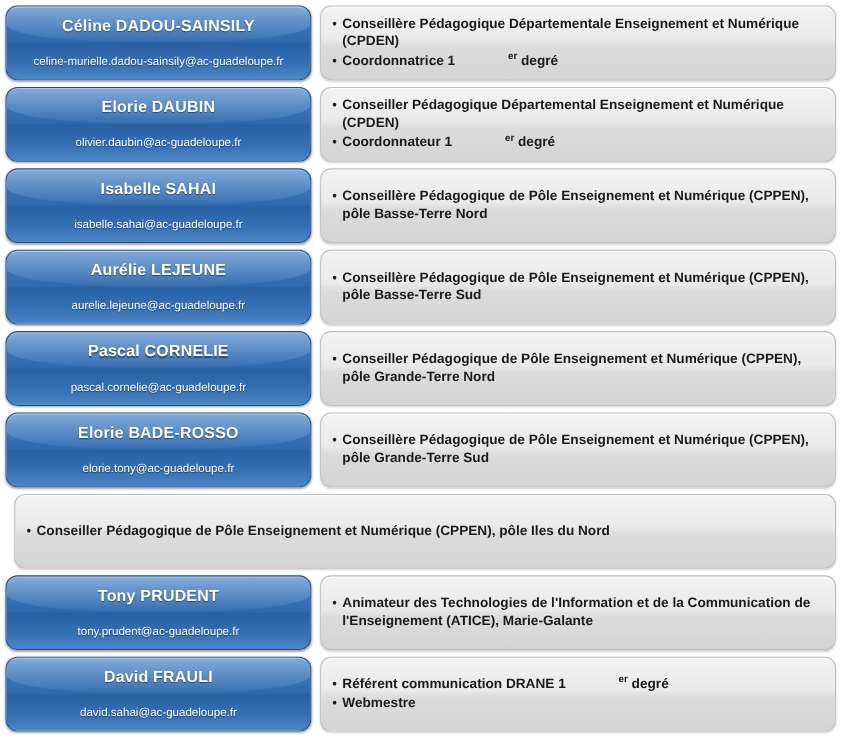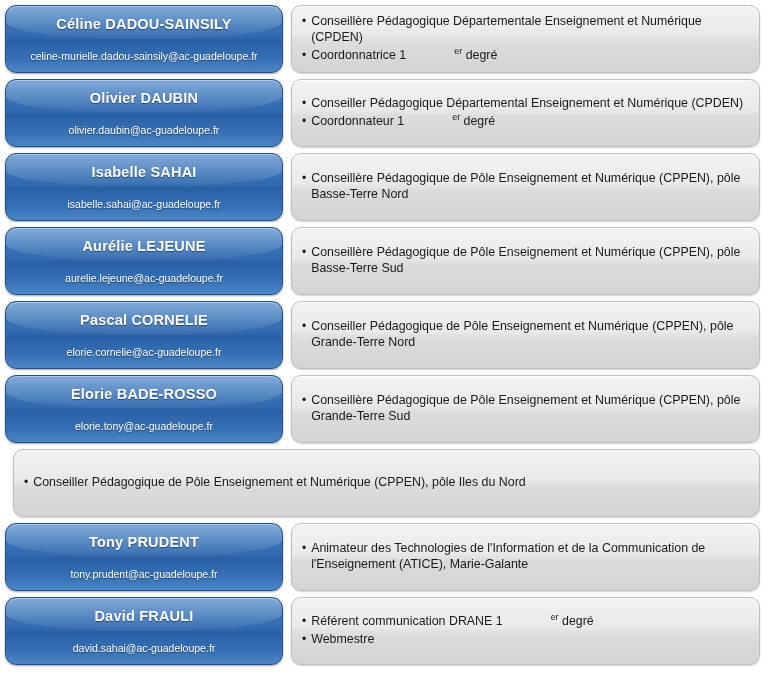--- a/index.html
+++ b/index.html
@@ -107,21 +107,21 @@
     line-height: 1.28;
     margin: 1px 0;
   }
   .bullet {
     flex: 0 0 auto;
     margin-right: 5px;
     font-size: 12px;
     line-height: 1.28;
     color: #1a1a1a;
   }
-  .role-text { flex: 1 1 auto; }
+  .role-text { flex: 1 1 auto; font-weight: bold; }
   .role-text sup { font-size: 0.72em; vertical-align: super; line-height: 0; margin-left: 48px; }
 </style>
 </head>
 <body>
 
 <div class="board">
   <div id="rows-host">
       <div class="row">
         <div class="person">
           <div class="person-name">Céline DADOU-SAINSILY</div>
@@ -134,21 +134,21 @@
             <span class="role-text">Conseillère Pédagogique Départementale Enseignement et Numérique (CPDEN)</span>
           </div>
           <div class="role-item">
             <span class="bullet">•</span>
             <span class="role-text">Coordonnatrice 1<sup>er</sup> degré</span>
           </div>
         </div>
       </div>
       <div class="row">
         <div class="person">
-          <div class="person-name">Olivier DAUBIN</div>
+          <div class="person-name">Elorie DAUBIN</div>
           <div class="person-email">olivier.daubin@ac-guadeloupe.fr</div>
         </div>
         <div class="connector"></div>
         <div class="roles">
           <div class="role-item">
             <span class="bullet">•</span>
             <span class="role-text">Conseiller Pédagogique Départemental Enseignement et Numérique (CPDEN)</span>
           </div>
           <div class="role-item">
             <span class="bullet">•</span>
@@ -178,21 +178,21 @@
         <div class="roles">
           <div class="role-item">
             <span class="bullet">•</span>
             <span class="role-text">Conseillère Pédagogique de Pôle Enseignement et Numérique (CPPEN), pôle Basse-Terre Sud</span>
           </div>
         </div>
       </div>
       <div class="row">
         <div class="person">
           <div class="person-name">Pascal CORNELIE</div>
-          <div class="person-email">elorie.cornelie@ac-guadeloupe.fr</div>
+          <div class="person-email">pascal.cornelie@ac-guadeloupe.fr</div>
         </div>
         <div class="connector"></div>
         <div class="roles">
           <div class="role-item">
             <span class="bullet">•</span>
             <span class="role-text">Conseiller Pédagogique de Pôle Enseignement et Numérique (CPPEN), pôle Grande-Terre Nord</span>
           </div>
         </div>
       </div>
       <div class="row">

